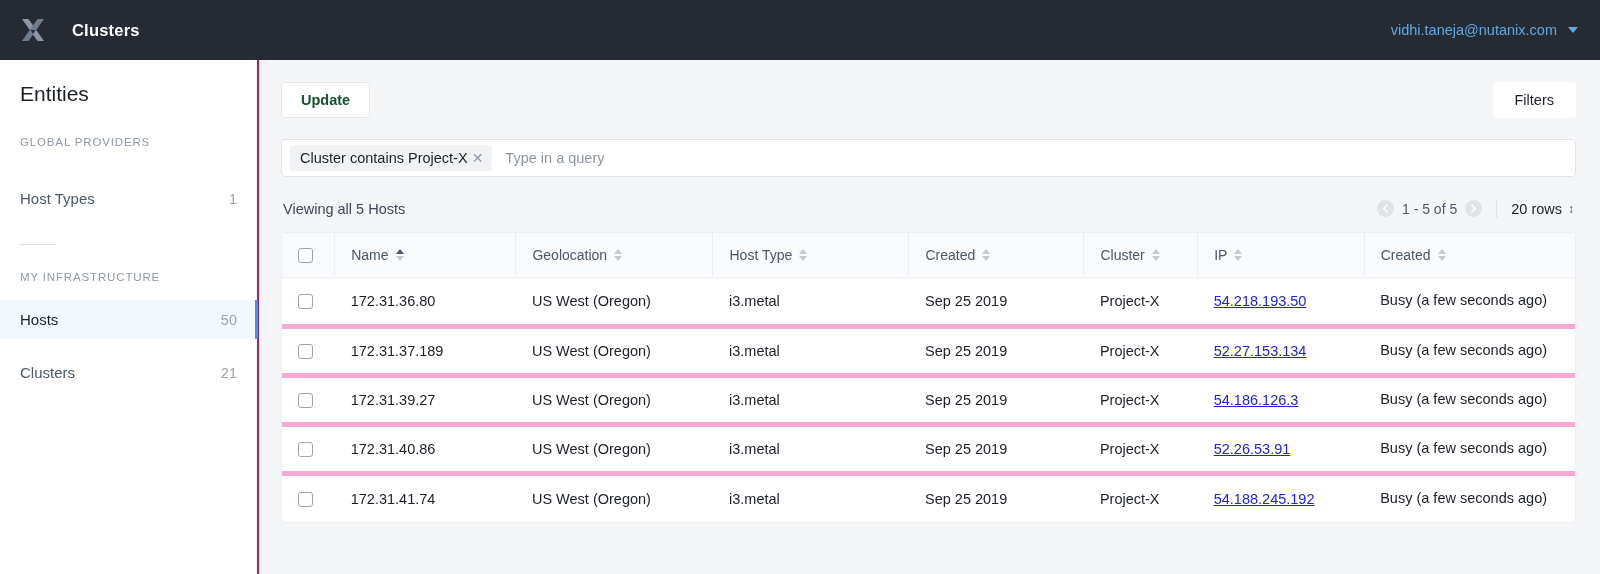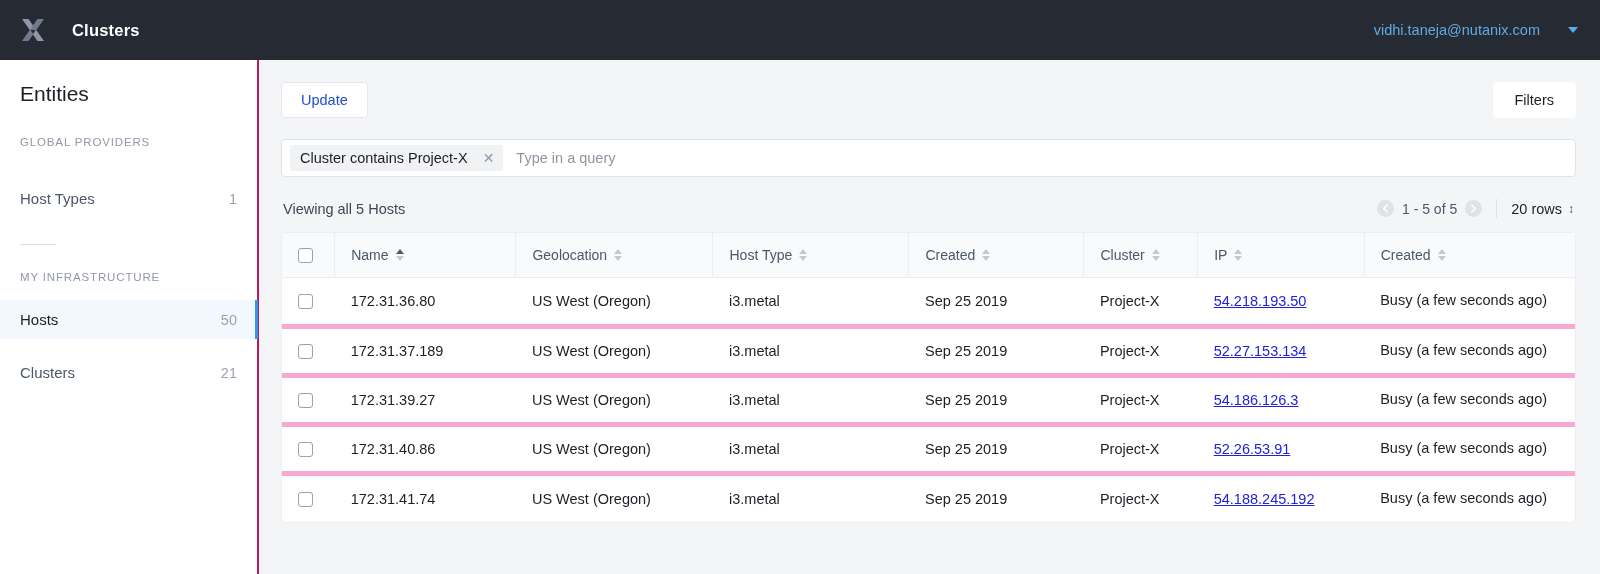--- a/index.html
+++ b/index.html
@@ -27,21 +27,21 @@
   .app-title {
     color: #ffffff;
     font-size: 16.5px;
     font-weight: bold;
     letter-spacing: .2px;
   }
   .topbar-right {
     margin-left: auto;
     display: flex;
     align-items: center;
-    gap: 28px;
+    gap: 11px;
   }
   .user-email {
     color: #5faae5;
     font-size: 14.5px;
   }
   .caret-down {
     width: 0; height: 0;
     border-left: 5px solid transparent;
     border-right: 5px solid transparent;
     border-top: 6px solid #5faae5;
@@ -119,38 +119,38 @@
   .btn {
     height: 36px;
     border-radius: 4px;
     border: 1px solid #e3e6ea;
     background: #ffffff;
     font-size: 14.5px;
     font-family: inherit;
     padding: 0 19px;
     cursor: pointer;
   }
-  .btn-update { color: #1d4ed8; }
+  .btn-update { color: #14532d; font-weight: bold; }
   .btn-filters { color: #1b1f26; border-color: #ffffff; margin-left: auto; padding: 0 21px; }
 
   
   .querybar {
     height: 38px;
     background: #ffffff;
     border: 1px solid #dfe3e8;
     border-radius: 4px;
     display: flex;
     align-items: center;
     padding: 0 8px;
     margin-bottom: 22px;
   }
   .chip {
     display: flex;
     align-items: center;
-    gap: 15px;
+    gap: 4px;
     background: #f1f2f4;
     border-radius: 3px;
     height: 26px;
     padding: 0 9px 0 10px;
     font-size: 14.5px;
     color: #1b1f26;
     cursor: pointer;
   }
   .chip-x {
     color: #8b98a8;

